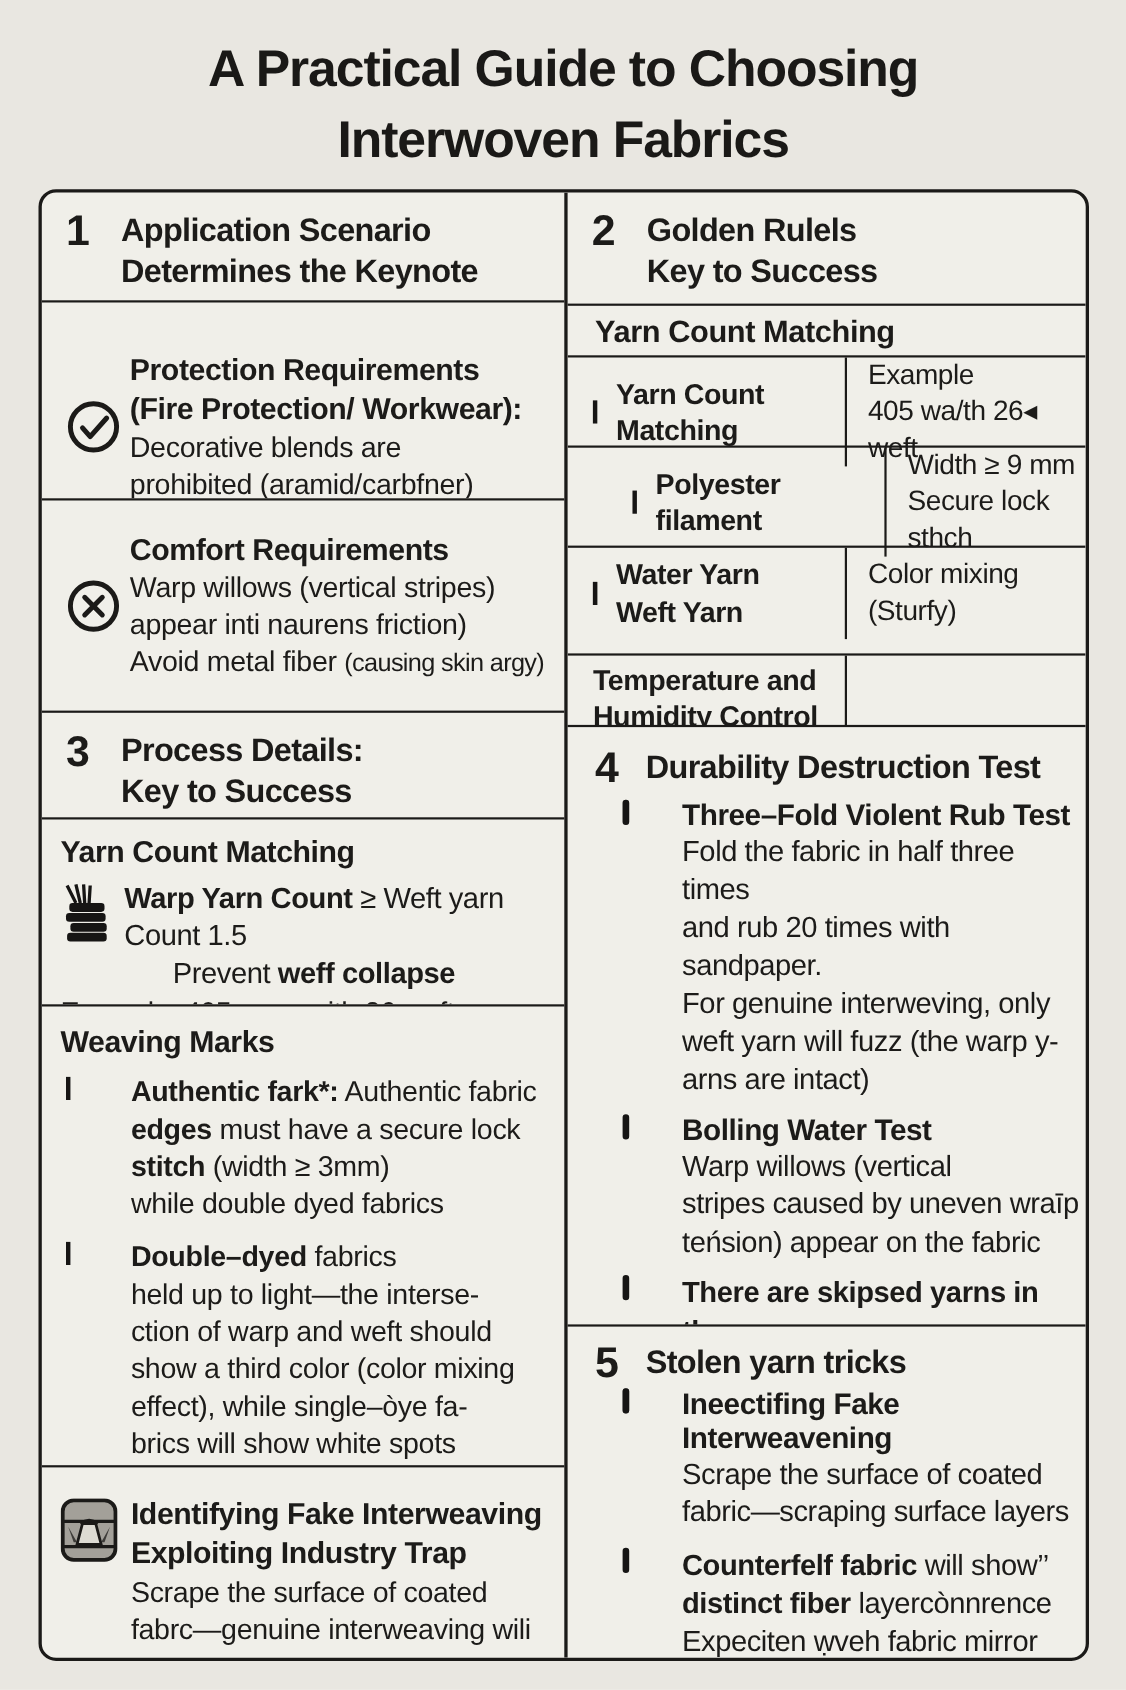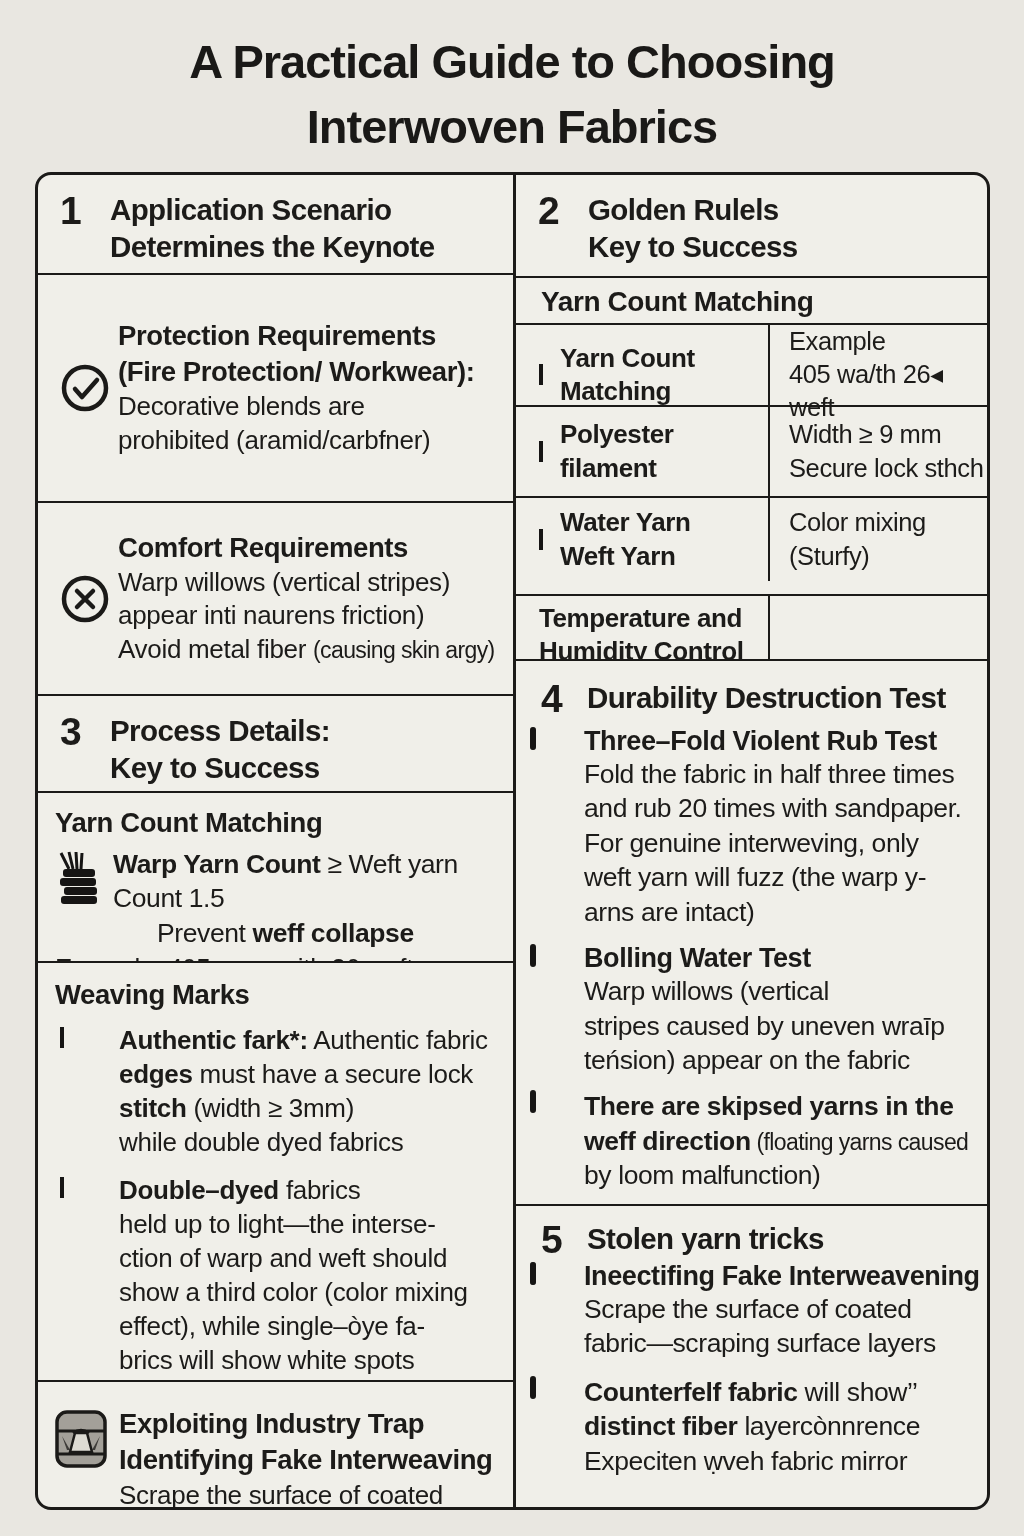--- a/index.html
+++ b/index.html
@@ -28,21 +28,21 @@
   .block { border-bottom:2.5px solid #1b1a18; overflow:hidden; }
   .last { border-bottom:none; }
 
   
   .sec-head { display:flex; align-items:flex-start; padding:16px 10px 0 22px; }
   .num { font-size:39px; font-weight:bold; width:50px; flex:0 0 50px; line-height:1.05; letter-spacing:-1px; }
   .sec-title { font-size:29.5px; font-weight:bold; line-height:1.26; letter-spacing:-0.6px; }
 
   
   .lb1 { height:100px; }
-  .lb2 { height:228px; }
+  .lb2 { height:132px;margin-top:48px; }
   .lb3 { height:193px; }
   .lb4 { height:97px; }
   .lb5 { height:170px; }
   .lb6 { height:419px; }
   .lb7 { flex:1; }
 
   .icon-row { display:flex; align-items:center; padding:8px 8px 8px 14px; }
   .icon-cell { flex:0 0 66px; display:flex; justify-content:center; }
   .h { font-size:27.5px; font-weight:bold; line-height:1.3; letter-spacing:-0.4px; }
   .b { font-size:26px; line-height:1.3; letter-spacing:-0.3px; }
@@ -70,29 +70,29 @@
   .x-txt { font-size:26px; line-height:1.32; letter-spacing:-0.3px; }
 
   
   .rb1 { height:103px; }
   .rb2 { height:383px; }
   .rb3 { height:545px; }
   .rb4 { flex:1; }
 
   .g-head { font-size:28px; font-weight:bold; padding:8px 0 0 25px; height:45px; letter-spacing:-0.4px; }
   .g-row { display:grid; grid-template-columns:254px 1fr; border-top:2.5px solid #1b1a18; }
-  .g-r1 { height:82px; } .g-r2 { height:91px; } .g-r3 { height:85px; } .g-r4 { height:79.5px;margin-top:13px; }
+  .g-r1 { height:82px; } .g-r2 { height:91px;padding-left:36px; } .g-r3 { height:85px; } .g-r4 { height:79.5px;margin-top:13px; }
   .g-label { border-right:2.5px solid #1b1a18; display:flex; align-items:center; padding-left:23px; }
   .g-label .lbl { font-size:26px; font-weight:bold; line-height:1.27; letter-spacing:-0.4px; }
   .g-ic { margin-right:17px; flex:0 0 auto; }
   .g-value { display:flex; align-items:center; padding-left:19px; font-size:25.5px; line-height:1.3; letter-spacing:-0.4px; }
 
   .r-sec-head { display:flex; align-items:flex-start; padding:18px 6px 0 25px; }
   .r-sec-head .num { width:46px; flex:0 0 46px; }
-  .r-item { display:flex; align-items:flex-start; padding:6px 6px 0 14px; }
+  .r-item { display:flex; align-items:flex-start; padding:6px 6px 0 14px;margin-left:36px; }
   .r-ic { flex:0 0 54px; padding-top:4px; }
   .r-txt { font-size:26.5px; line-height:1.3; letter-spacing:-0.4px; }
   .r-title { font-size:27px; font-weight:bold; letter-spacing:-0.4px; }
   .ind { }
 
   
   .sw { width:46px; height:46px; border:2.5px solid #161514; }
   .sw-cross {
     background:
       repeating-linear-gradient(45deg,#2c2a27 0 3px,transparent 3px 10px),
@@ -240,22 +240,22 @@
             <rect x="2" y="2" width="48" height="54" rx="10" fill="#a3a099" stroke="#1b1a18" stroke-width="3.5"></rect>
             <line x1="2" y1="21" x2="50" y2="21" stroke="#1b1a18" stroke-width="3"></line>
             <path d="M7 26 L15 40 L12 40 Z" fill="#3d3b38"></path>
             <path d="M45 26 L37 40 L40 40 Z" fill="#3d3b38"></path>
             <path d="M15 42 L20 23 L32 23 L37 42 Z" fill="#dddbd3" stroke="#1b1a18" stroke-width="2.5"></path>
             <path d="M18 23 q8 -6 16 0" fill="none" stroke="#1b1a18" stroke-width="2.5"></path>
             <line x1="2" y1="44" x2="50" y2="44" stroke="#1b1a18" stroke-width="3"></line>
           </svg>
         </span>
         <div>
+          <div class="h">Identifying Fake Interweaving</div>
           <div class="h">Exploiting Industry Trap</div>
-          <div class="h">Identifying Fake Interweaving</div>
           <div class="x-txt pre">Scrape the surface of coated
 fabrc—genuine interweaving wili</div>
         </div>
       </div>
 
     </div>
 
     <div class="col col-right">
 
       <div class="block rb1 sec-head">

